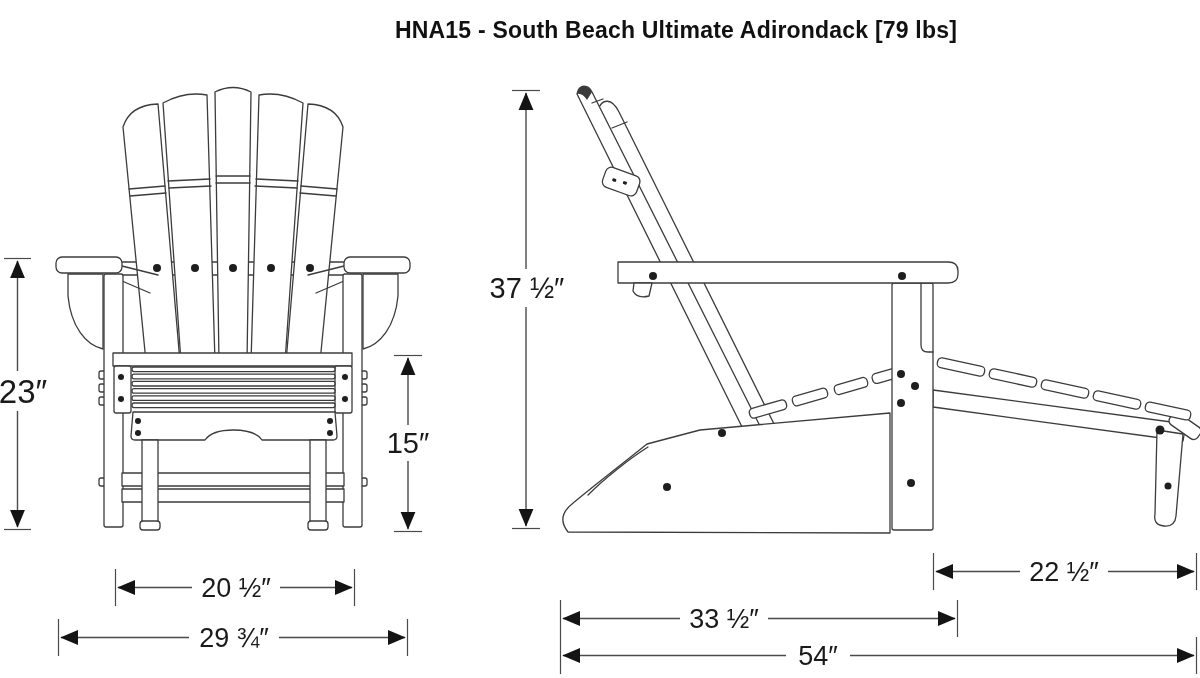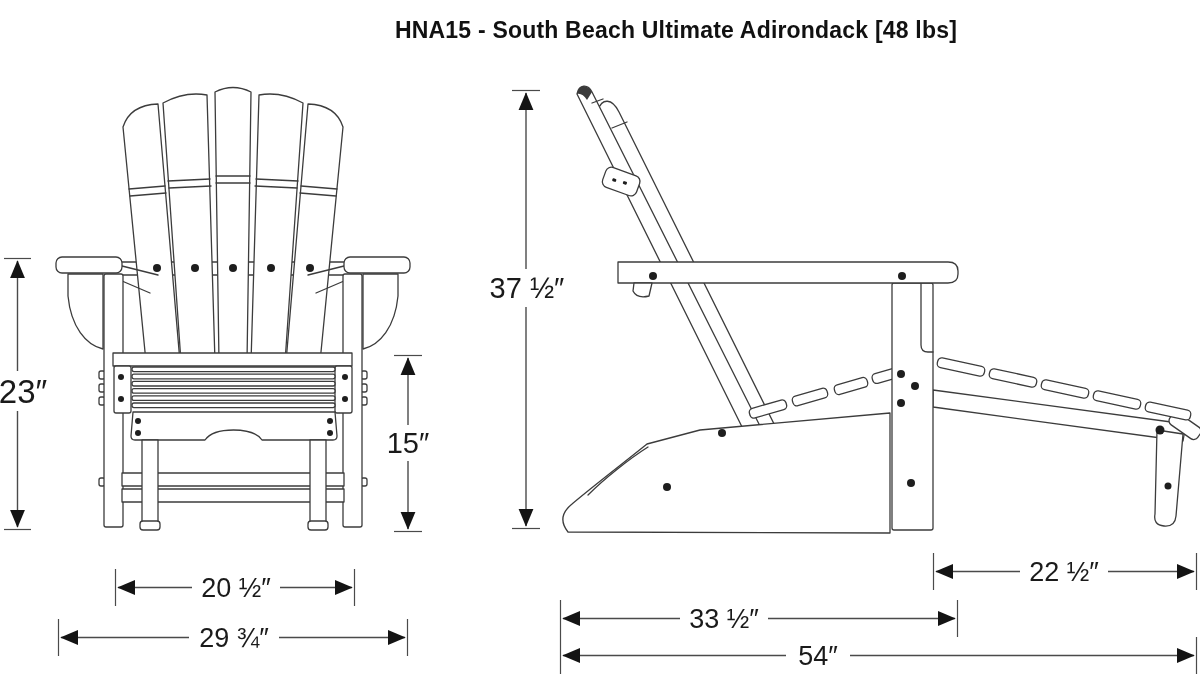--- a/index.html
+++ b/index.html
@@ -16,21 +16,21 @@
   .mask{fill:#ffffff;stroke:none;}
   .lbl{fill:#1a1a1a;text-anchor:middle;}
   .lbl-lg{font-size:33px;}
   .lbl-md{font-size:29px;}
   .lbl-sm{font-size:27px;}
 </style>
 </head>
 <body>
 
 <div class="stage">
-  <h1 class="title">HNA15 - South Beach Ultimate Adirondack [48 lbs]</h1>
+  <h1 class="title">HNA15 - South Beach Ultimate Adirondack [79 lbs]</h1>
 
   <svg width="1200" height="678" viewBox="0 0 1200 678">
     <defs>
       <marker id="ah" viewBox="0 0 12 10" refX="11.5" refY="5" markerWidth="13" markerHeight="11" orient="auto-start-reverse">
         <path d="M0,0 L12,5 L0,10 Z" fill="#141414"></path>
       </marker>
     </defs>
 
     <g>
 

